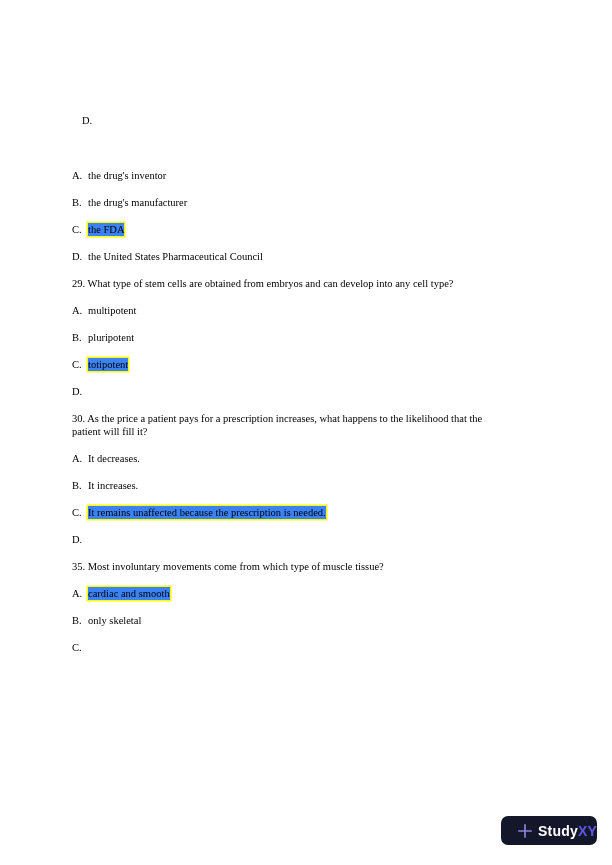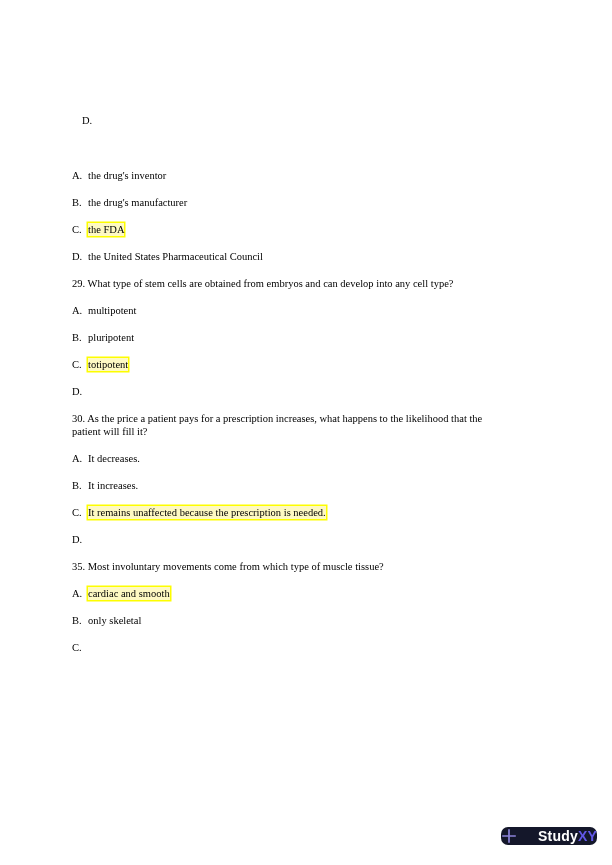--- a/index.html
+++ b/index.html
@@ -19,33 +19,33 @@
     line-height: 13px;
   }
   .block { margin: 0 0 14px 0; }
   .question { font-weight: normal; }
   .question .q-text { white-space: pre; }
   .option { display: flex; align-items: flex-start; }
   .option .letter { flex: 0 0 16px; width: 16px; }
   .option .opt-text { white-space: pre; }
   .orphan { margin-left: 10px; margin-bottom: 42px; }
   .hl {
-    background: #fef9c3;
+    background: #3b82f6;
     box-shadow: 0 0 0 1.5px #fdfd00;
   }
   
   .badge {
     position: absolute;
     right: 15px; bottom: 20px;
-    width: 96px; height: 18px;
+    width: 96px; height: 29px;
     background: #14172a;
     border-radius: 7px;
     display: flex;
     align-items: center;
-    justify-content: space-between;
+    justify-content: flex-end;
     gap: 5px;
     font-family: "Liberation Sans", sans-serif;
     cursor: pointer;
   }
   .badge .plus { display: flex; align-items: center; }
   .badge-text {
     font-size: 14px;
     font-weight: bold;
     color: #ffffff;
     letter-spacing: 0.2px;

